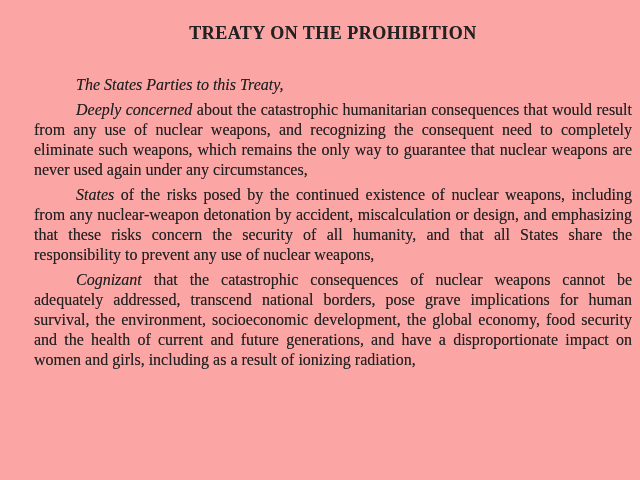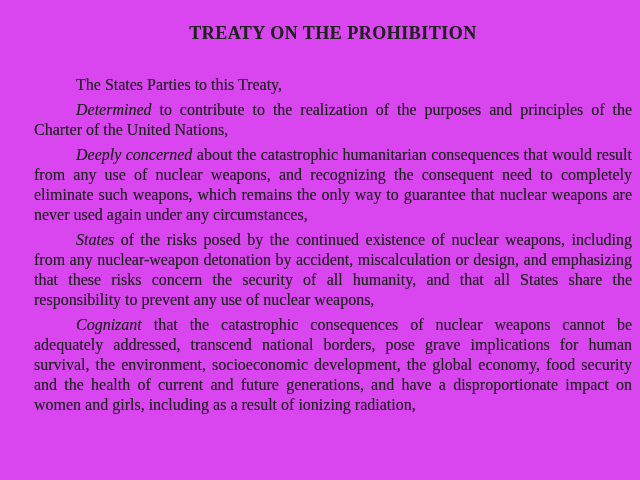--- a/index.html
+++ b/index.html
@@ -5,21 +5,21 @@
   html, body {
     margin: 0;
     padding: 0;
     background: #ffffff;
   }
   .viewport {
     position: relative;
     width: 640px;
     height: 480px;
     overflow: hidden;
-    background: #d946ef;
+    background: #fca5a5;
     font-family: "Liberation Serif", "DejaVu Serif", serif;
     color: #222222;
     
     text-shadow: 0 0 0.6px rgba(40,40,40,0.55);
   }
   .doc {
     box-sizing: border-box;
     width: 640px;
     height: 480px;
     padding: 22px 8px 0 34px;
@@ -33,20 +33,21 @@
     letter-spacing: 0.5px;
   }
   .para {
     margin: 5px 0 0 0;
     font-size: 16px;
     line-height: 20px;
     text-align: justify;
     text-indent: 42px;
   }
   .para.intro {
+    font-style: italic;
   }
   .para .lead {
     font-style: italic;
   }
   
   .para.continued {
     text-align-last: justify;
   }
 </style>
 </head>
@@ -56,23 +57,20 @@
   <div class="doc">
 
     <h1 class="doc-title">
       <span>TREATY ON THE PROHIBITION</span><br>
     </h1>
 
     <p class="para intro">
       <span>The States Parties to this Treaty,</span>
     </p>
 
-    <p class="para">
-      <span class="lead">Determined</span><span> to contribute to the realization of the purposes and principles of the Charter of the United Nations,</span>
-    </p>
 
     <p class="para">
       <span class="lead">Deeply concerned</span><span> about the catastrophic humanitarian consequences that would result from any use of nuclear weapons, and recognizing the consequent need to completely eliminate such weapons, which remains the only way to guarantee that nuclear weapons are never used again under any circumstances,</span>
     </p>
 
     <p class="para">
       <span class="lead">States</span><span> of the risks posed by the continued existence of nuclear weapons, including from any nuclear-weapon detonation by accident, miscalculation or design, and emphasizing that these risks concern the security of all humanity, and that all States share the responsibility to prevent any use of nuclear weapons,</span>
     </p>
 
     <p class="para">

